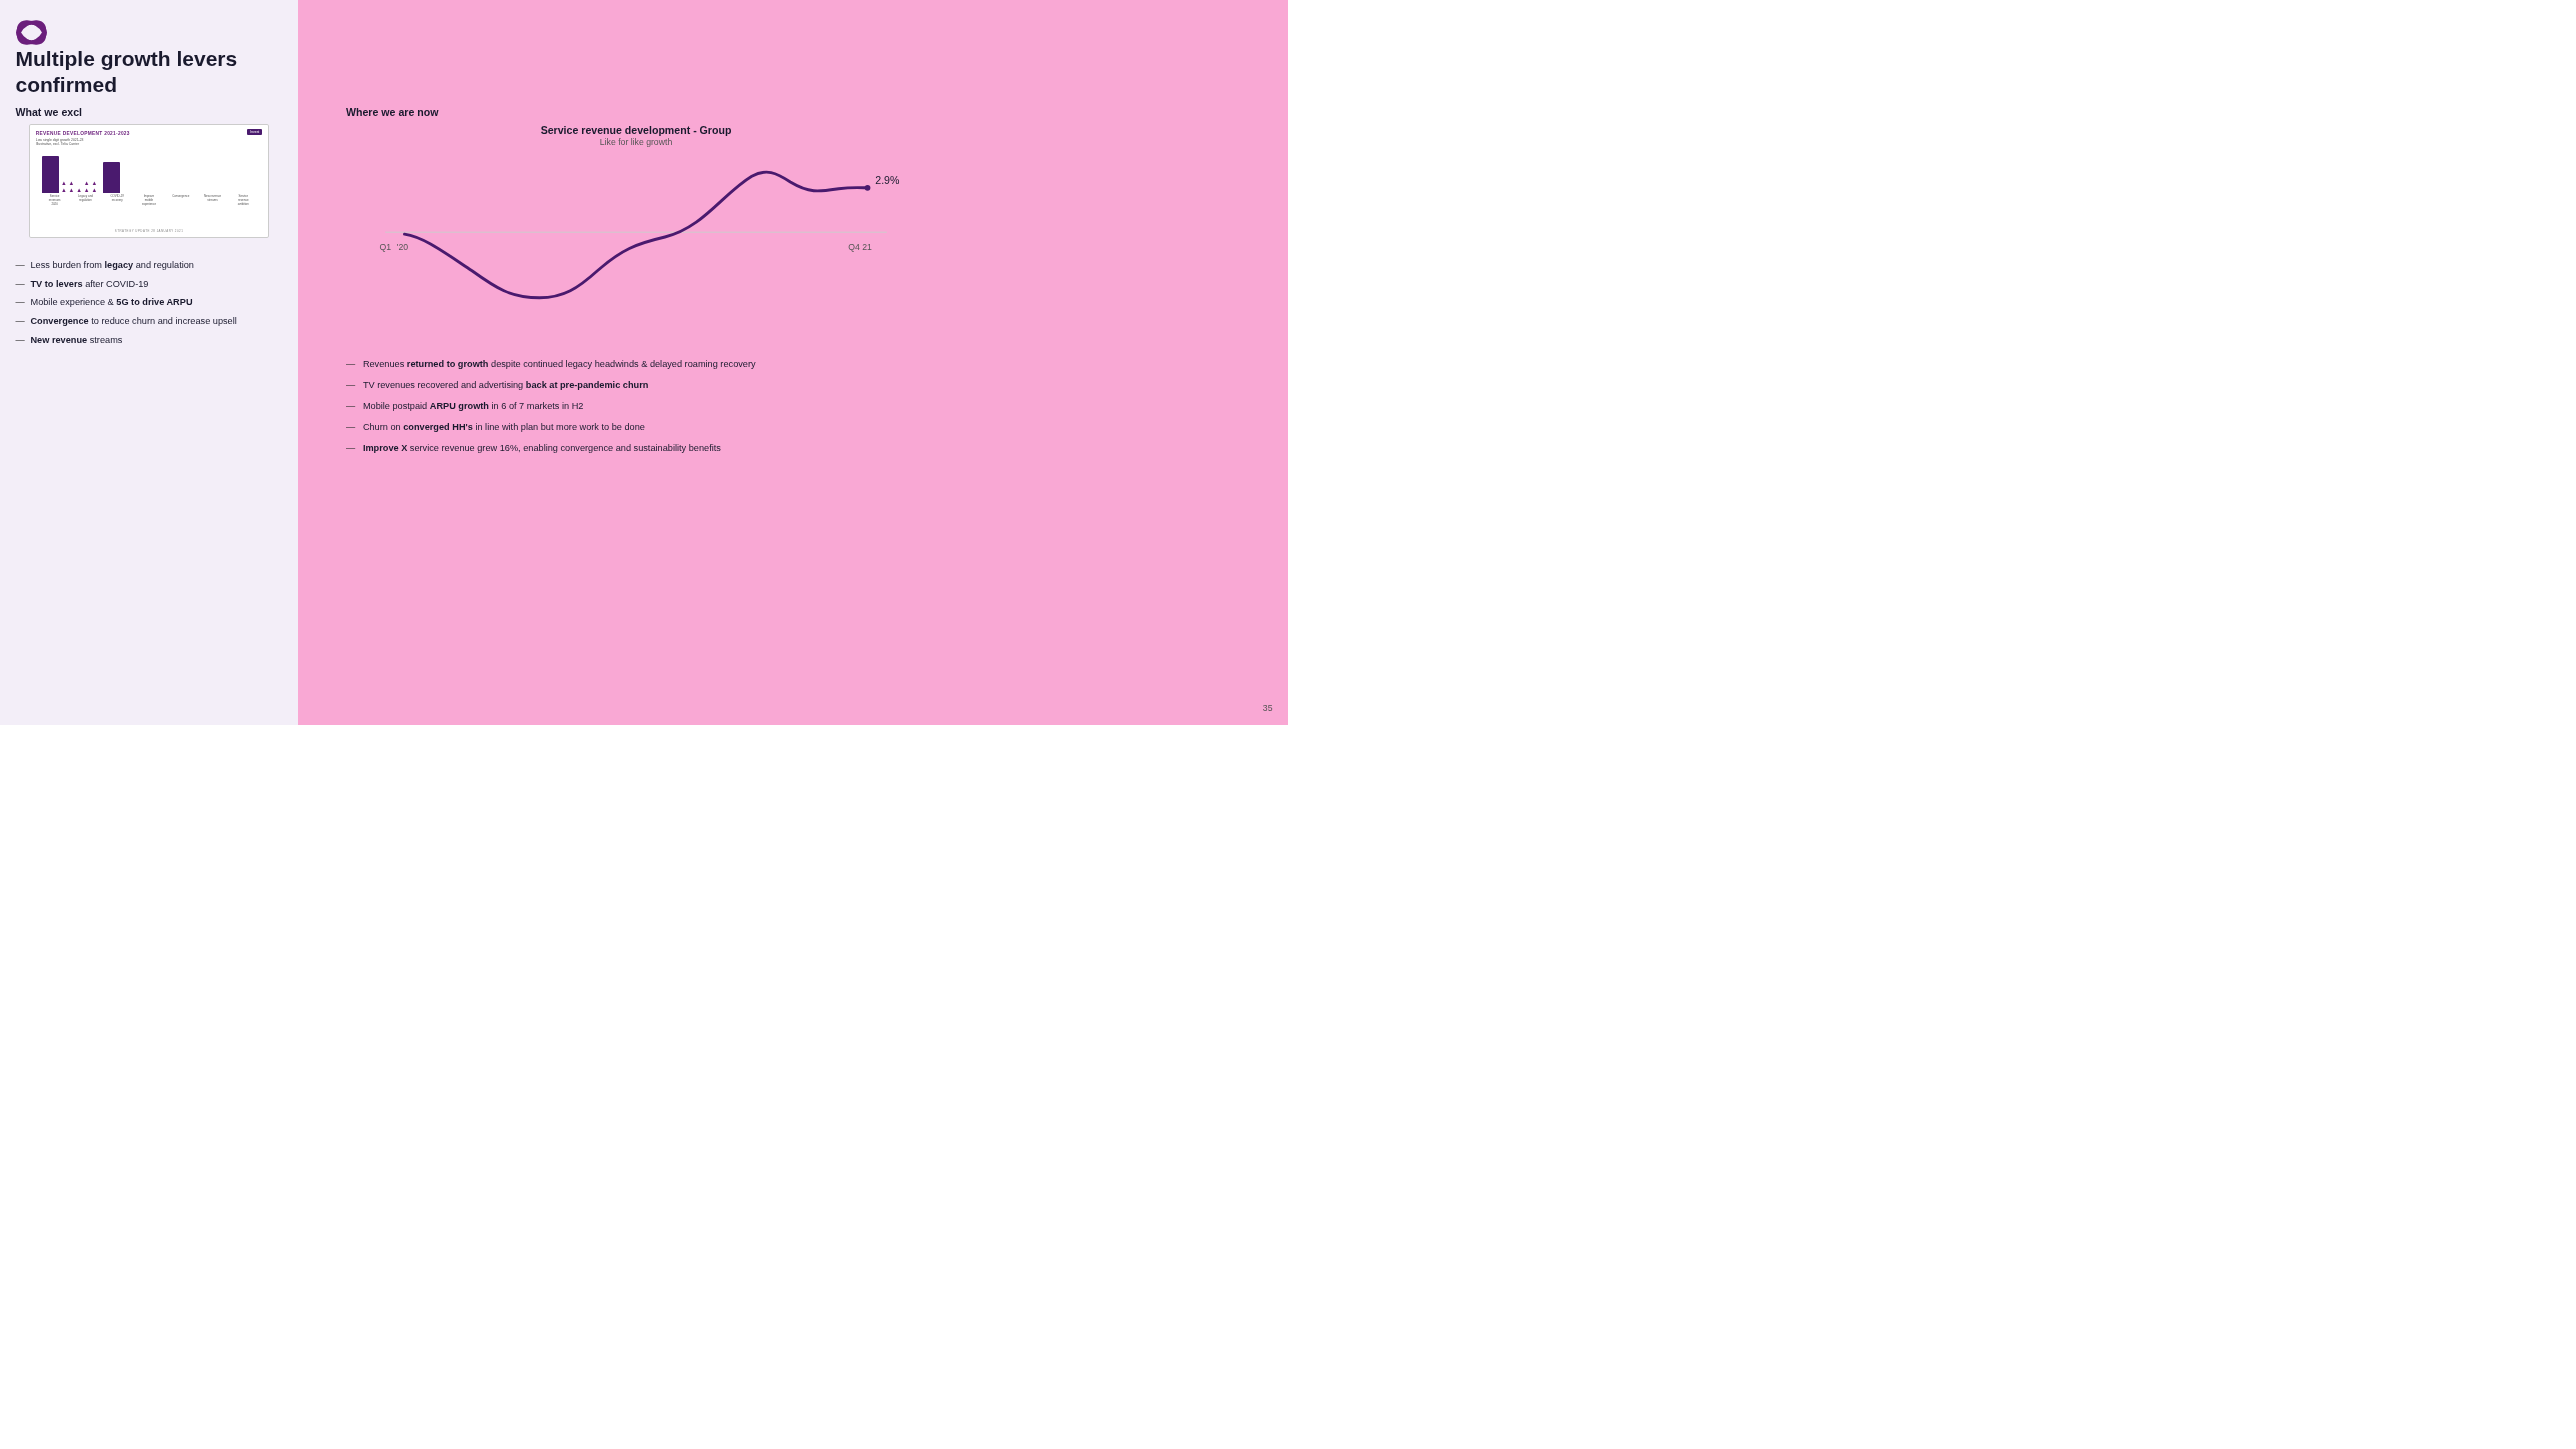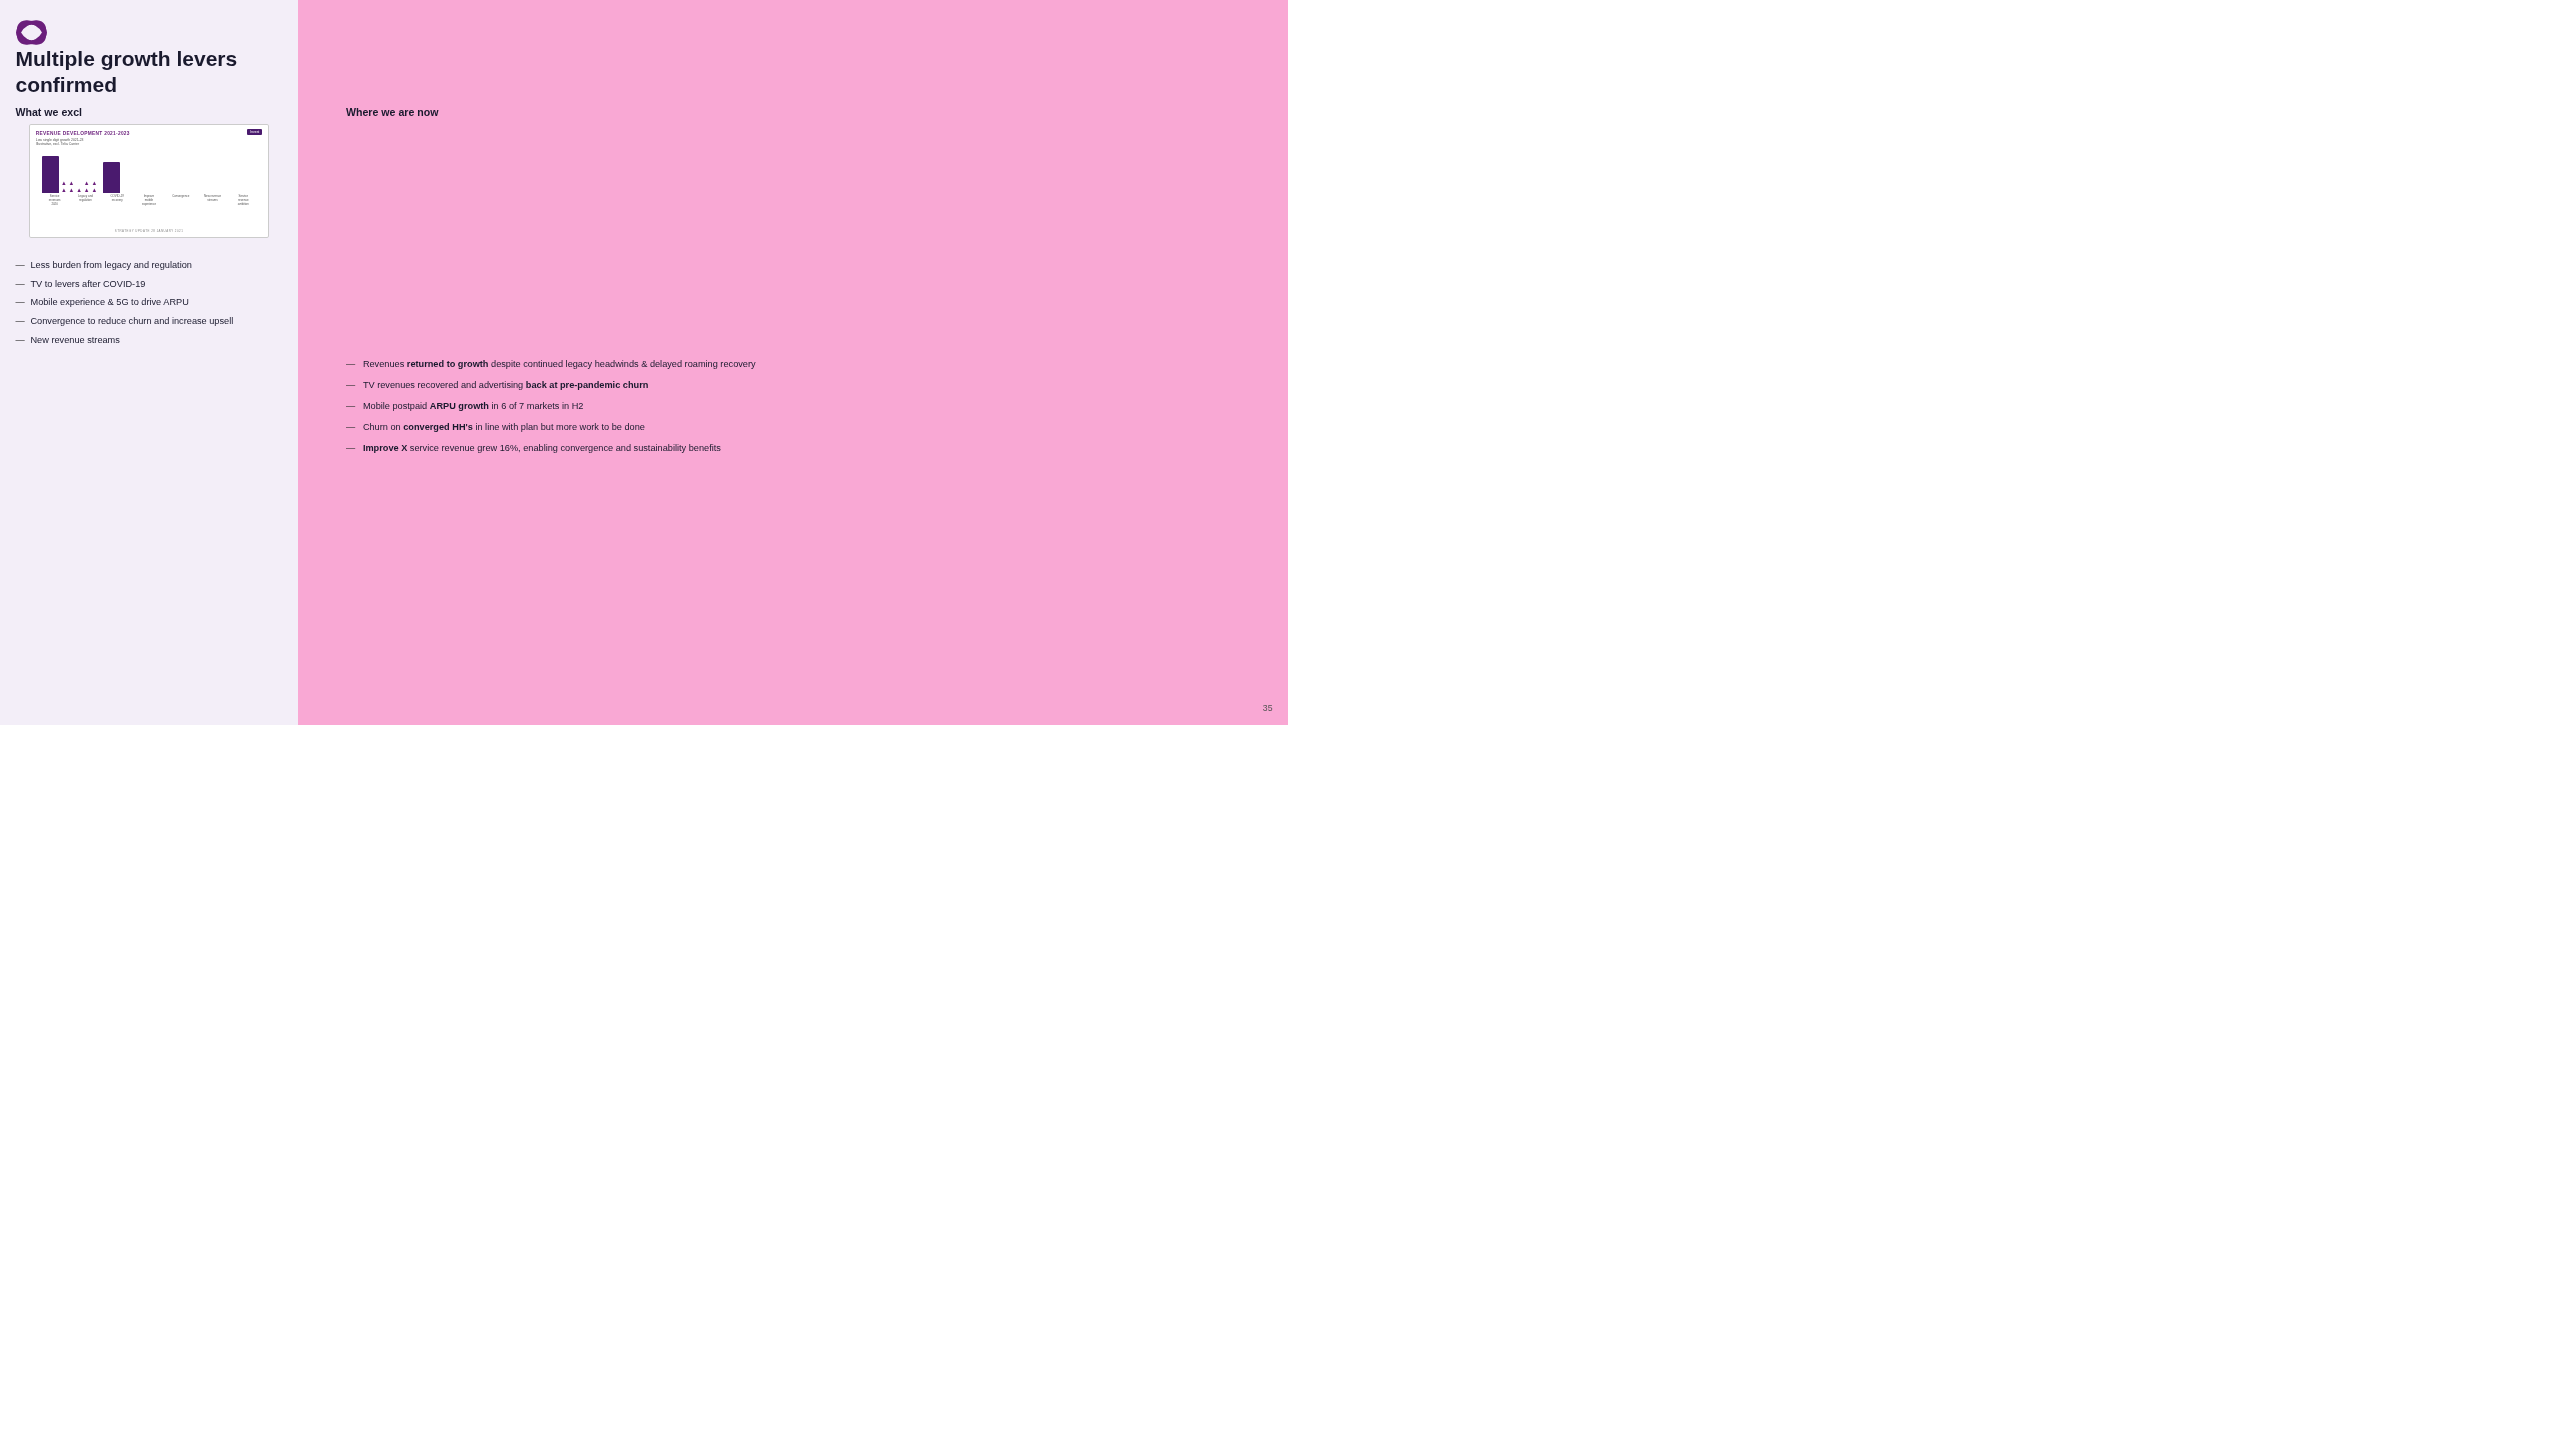--- a/index.html
+++ b/index.html
@@ -177,21 +177,21 @@
     }
 
     .bullet-dash {
       flex-shrink: 0;
       margin-right: 5.8px;
       font-weight: 300;
       color: #333;
     }
 
     .bullet-text strong {
-      font-weight: 400;
+      font-weight: 700;
     }
 
     
     .right-section {
       position: absolute;
       left: 298px;
       top: 0;
       width: 990px;
       height: 725px;
       background: #f9a8d4;
@@ -381,20 +381,49 @@
   <div class="bullet-item">
     <span class="bullet-dash">—</span>
     <span class="bullet-text"><strong>New revenue</strong> streams</span>
   </div>
 </div>
 
 <div class="right-section">
 
   <div class="where-now">Where we are now</div>
 
+  <div class="chart-container">
+    <div class="chart-title">Service revenue development - Group</div>
+    <div class="chart-subtitle">Like for like growth</div>
+    <div class="chart-svg-wrap">
+      <svg width="580" height="164" viewBox="0 0 600 170" xmlns="http://www.w3.org/2000/svg">
+
+        <line x1="40" y1="80" x2="560" y2="80" stroke="#ccc" stroke-width="1"></line>
+
+        <path d="M 60,82
+                 C 80,85 100,100 130,120
+                 C 155,138 170,148 200,148
+                 C 225,148 240,138 260,120
+                 C 285,98 300,92 330,85
+                 C 370,75 390,40 420,22
+                 C 435,14 445,18 460,28
+                 C 480,40 490,38 510,35
+                 C 525,33 535,34 540,34" fill="none" stroke="#4a1a6e" stroke-width="3" stroke-linecap="round"></path>
+
+        <text x="40" y="98" font-size="9" fill="#555" text-anchor="middle">Q1</text>
+        <text x="52" y="98" font-size="9" fill="#555">'20</text>
+
+        <text x="520" y="98" font-size="9" fill="#555">Q4 21</text>
+
+        <text x="548" y="30" font-size="11" fill="#1a1a2e" font-weight="500">2.9%</text>
+
+        <circle cx="540" cy="34" r="3" fill="#4a1a6e"></circle>
+      </svg>
+    </div>
+  </div>
 
   <div class="bullets-right">
     <div class="bullet-item-right">
       <span class="bullet-dash" style="flex-shrink:0;margin-right:7.7px;font-weight:300;">—</span>
       <span>Revenues <strong>returned to growth</strong> despite continued legacy headwinds &amp; delayed roaming recovery</span>
     </div>
     <div class="bullet-item-right">
       <span class="bullet-dash" style="flex-shrink:0;margin-right:7.7px;font-weight:300;">—</span>
       <span>TV revenues recovered and advertising <strong>back at pre-pandemic churn</strong></span>
     </div>

